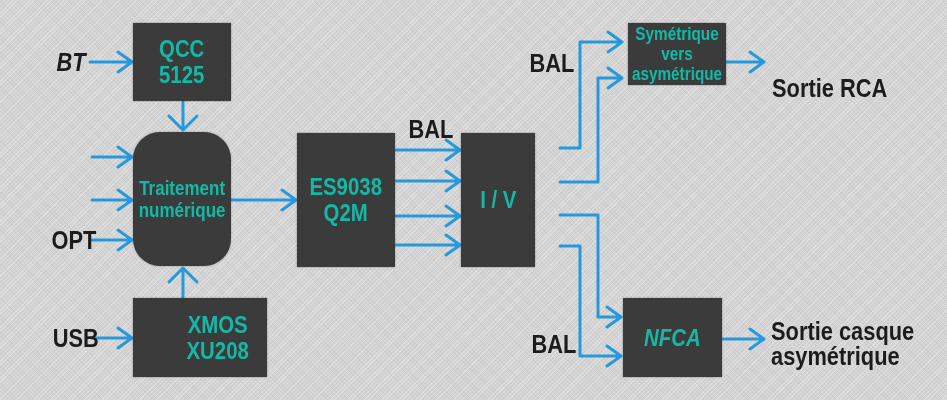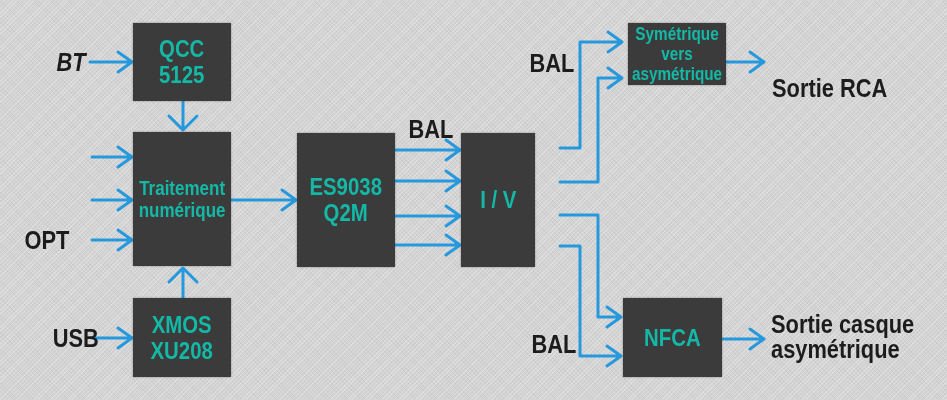--- a/index.html
+++ b/index.html
@@ -86,56 +86,56 @@
       <path d="M723,62 H763 M750,52 L764,62 L750,72"></path>
       <path d="M723,339 H763 M750,329 L764,339 L750,349"></path>
     </g>
   </svg>
 
   <div class="block fs24" style="left:133px; top:23px; width:98px; height:78px;">
     <span class="txt"><span>QCC</span><br>
     <span>5125</span></span>
   </div>
 
-  <div class="block fs20" style="left:133px; top:132px; width:98px; height:134px;">
+  <div class="block fs20" style="left:133px; top:132px; width:98px; height:134px;border-radius:27px;">
     <span class="txt"><span>Traitement</span><br>
     <span>numérique</span></span>
   </div>
 
-  <div class="block fs24" style="left:133px; top:298px; width:98px; height:79px;">
+  <div class="block fs24" style="left:133px; top:298px; width:98px; height:79px;padding-left:36px;">
     <span class="txt"><span>XMOS</span><br>
     <span>XU208</span></span>
   </div>
 
   <div class="block fs24" style="left:297px; top:133px; width:98px; height:134px;">
     <span class="txt"><span>ES9038</span><br>
     <span>Q2M</span></span>
   </div>
 
   <div class="block fs24" style="left:461px; top:133px; width:74px; height:134px;">
     <span class="txt">I / V</span>
   </div>
 
   <div class="block fs18" style="left:628px; top:23px; width:98px; height:62px;">
     <span class="txt"><span>Symétrique</span><br>
     <span>vers</span><br>
     <span>asymétrique</span></span>
   </div>
 
-  <div class="block fs24" style="left:623px; top:298px; width:99px; height:79px;">
+  <div class="block fs24" style="left:623px; top:298px; width:99px; height:79px;font-style:italic;">
     <span class="txt">NFCA</span>
   </div>
 
   <div class="lbl r" style="left:6px; top:48px; width:80px;font-style:italic;"><span class="txt">BT</span></div>
-  <div class="lbl r" style="left:0px; top:226px; width:86px;text-align:center;"><span class="txt">OPT</span></div>
+  <div class="lbl r" style="left:10px; top:226px; width:86px;"><span class="txt">OPT</span></div>
   <div class="lbl r" style="left:12px; top:324px; width:87px;"><span class="txt">USB</span></div>
 
   <div class="lbl r" style="left:353px; top:115px; width:100px;"><span class="txt">BAL</span></div>
   <div class="lbl r" style="left:474px; top:49px; width:100px;"><span class="txt">BAL</span></div>
   <div class="lbl r" style="left:476px; top:330px; width:100px;"><span class="txt">BAL</span></div>
 
   <div class="lbl l" style="left:772px; top:55px;margin-top:19px;"><span class="txt">Sortie RCA</span></div>
-  <div class="lbl l two" style="left:771px; top:312px;">
+  <div class="lbl l two" style="left:771px; top:319px;">
     <span class="txt"><span>Sortie casque</span><br>
     <span>asymétrique</span></span>
   </div>
 
 </div>
 
 </body></html>

